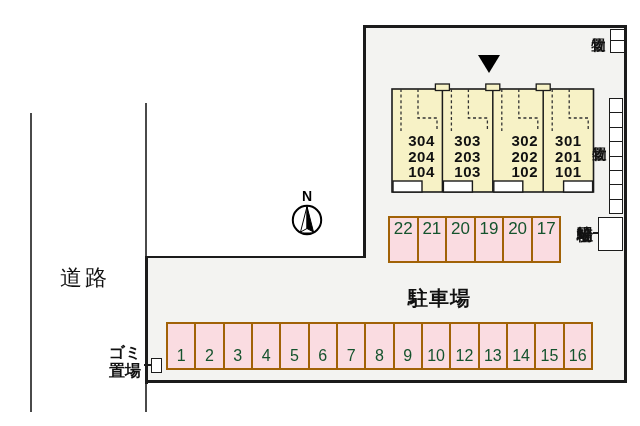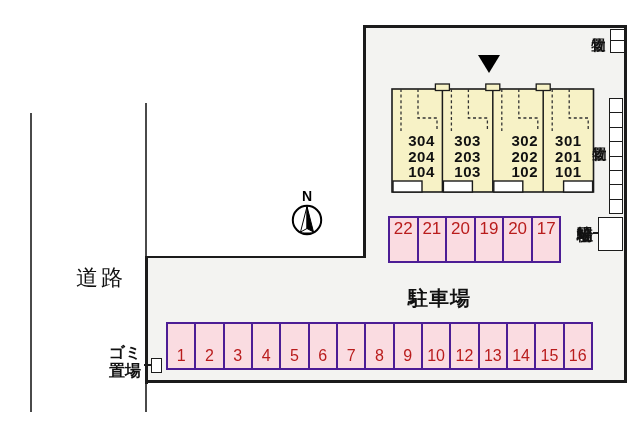--- a/index.html
+++ b/index.html
@@ -17,22 +17,22 @@
   .rline { background:#4a4a4a; }
   
   .jp { color:#111; font-weight:bold; }
   .vtext {
     writing-mode:vertical-rl; text-orientation:upright;
     color:#111; font-weight:bold; line-height:1.0;
   }
   
   .prow { display:flex; }
   .pcell {
-    flex:1 1 0; background:#fadce1; border:2px solid #4c1d95;
-    display:flex; justify-content:center; color:#b91c1c;
+    flex:1 1 0; background:#fadce1; border:2px solid #a16207;
+    display:flex; justify-content:center; color:#14532d;
   }
   .pcell + .pcell { border-left:none; }
   .row-back .pcell { align-items:flex-start; padding-top:1px; font-size:17px; }
   .row-front .pcell { align-items:flex-end; padding-bottom:3px; font-size:16px; }
   
   .sbox { background:#ffffff; border:1.2px solid #1b1b1b; }
   .scol { display:flex; flex-direction:column; }
   .scol .sbox { flex:1 1 0; }
   .scol .sbox + .sbox { border-top:none; }
   .stack2 .sbox + .sbox { border-top:none; }
@@ -65,21 +65,21 @@
   <div class="abs rline" style="left:145px; top:103px; width:1.5px; height:153px;"></div>
   <div class="abs rline" style="left:145px; top:381px; width:1.5px; height:31px;"></div>
 
   <div class="abs bline" style="left:363px; top:25px; width:263px; height:2.5px;"></div>
   <div class="abs bline" style="left:624px; top:25px; width:2.5px; height:358px;"></div>
   <div class="abs bline" style="left:363px; top:25px; width:2.5px; height:233px;"></div>
   <div class="abs bline" style="left:145px; top:255.5px; width:220px; height:2.5px;"></div>
   <div class="abs bline" style="left:145px; top:255.5px; width:2.5px; height:128px;"></div>
   <div class="abs bline" style="left:145px; top:380px; width:481px; height:3px;"></div>
 
-  <div class="abs jp" style="left:76px; top:263px; font-size:22px; letter-spacing:3px; font-weight:normal;">道路</div>
+  <div class="abs jp" style="left:60px; top:263px; font-size:22px; letter-spacing:3px; font-weight:normal;">道路</div>
 
   <div class="abs compass" style="left:289px; top:189px;">
     <div class="n">N</div>
     <svg width="34" height="34" viewBox="0 0 34 34">
       <circle cx="17" cy="17" r="14.2" fill="none" stroke="#000" stroke-width="2"></circle>
       <polygon points="17,3.5 10.5,29 17,25.5" fill="#ffffff" stroke="#000" stroke-width="1"></polygon>
       <polygon points="17,3.5 23.5,29 17,25.5" fill="#000000" stroke="#000" stroke-width="1"></polygon>
       <rect x="12.5" y="29.5" width="9" height="1.8" fill="#000"></rect>
     </svg>
   </div>

